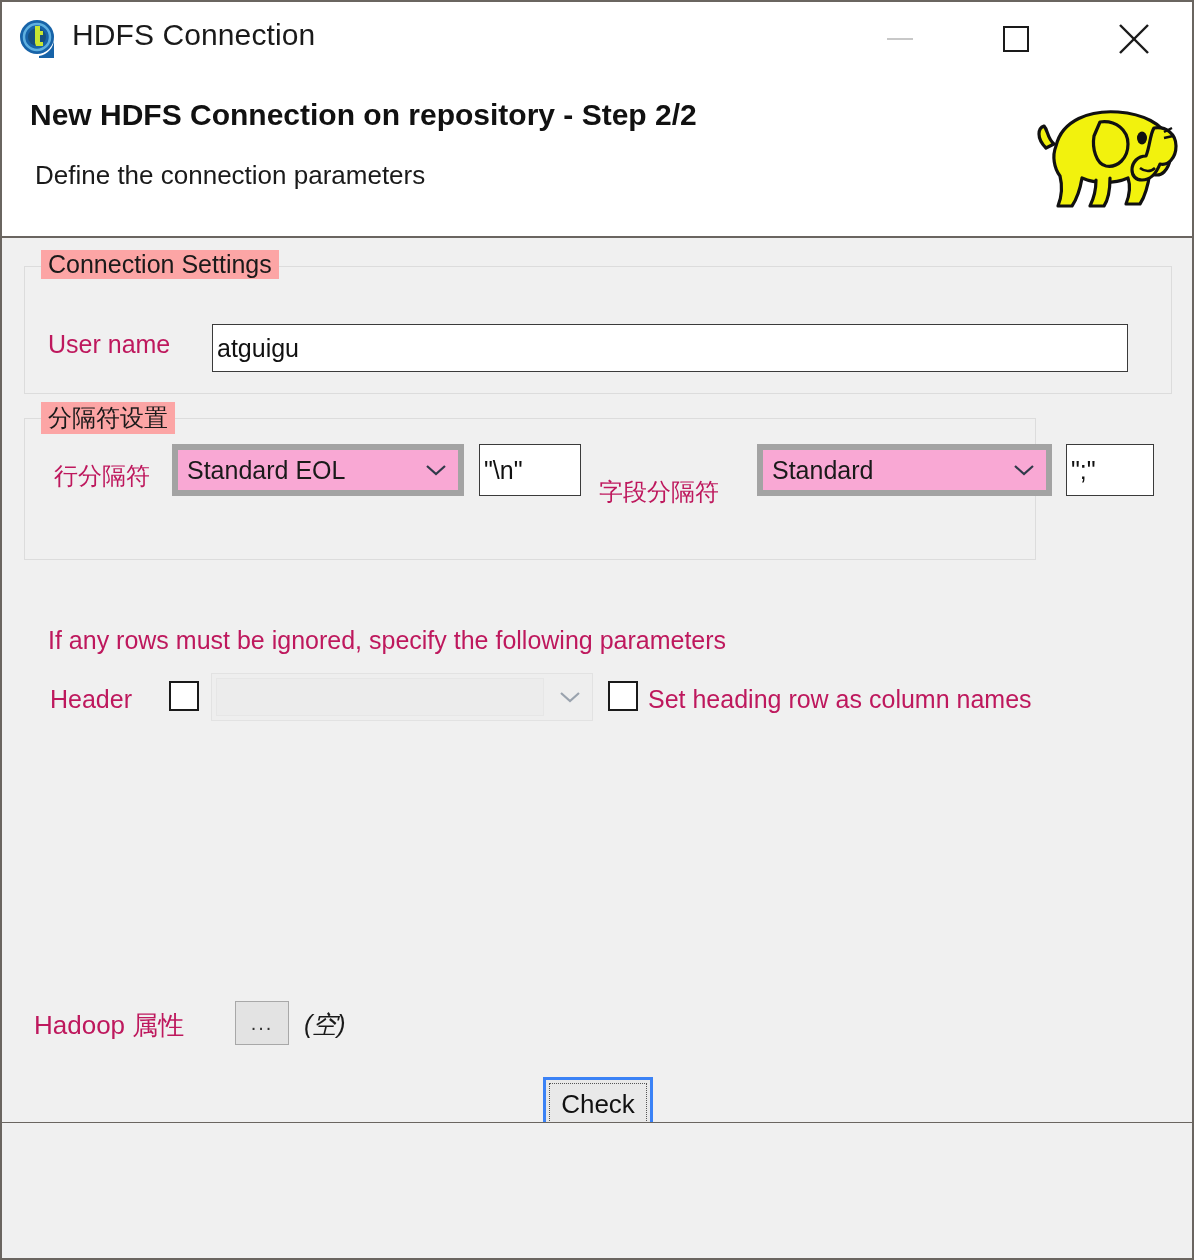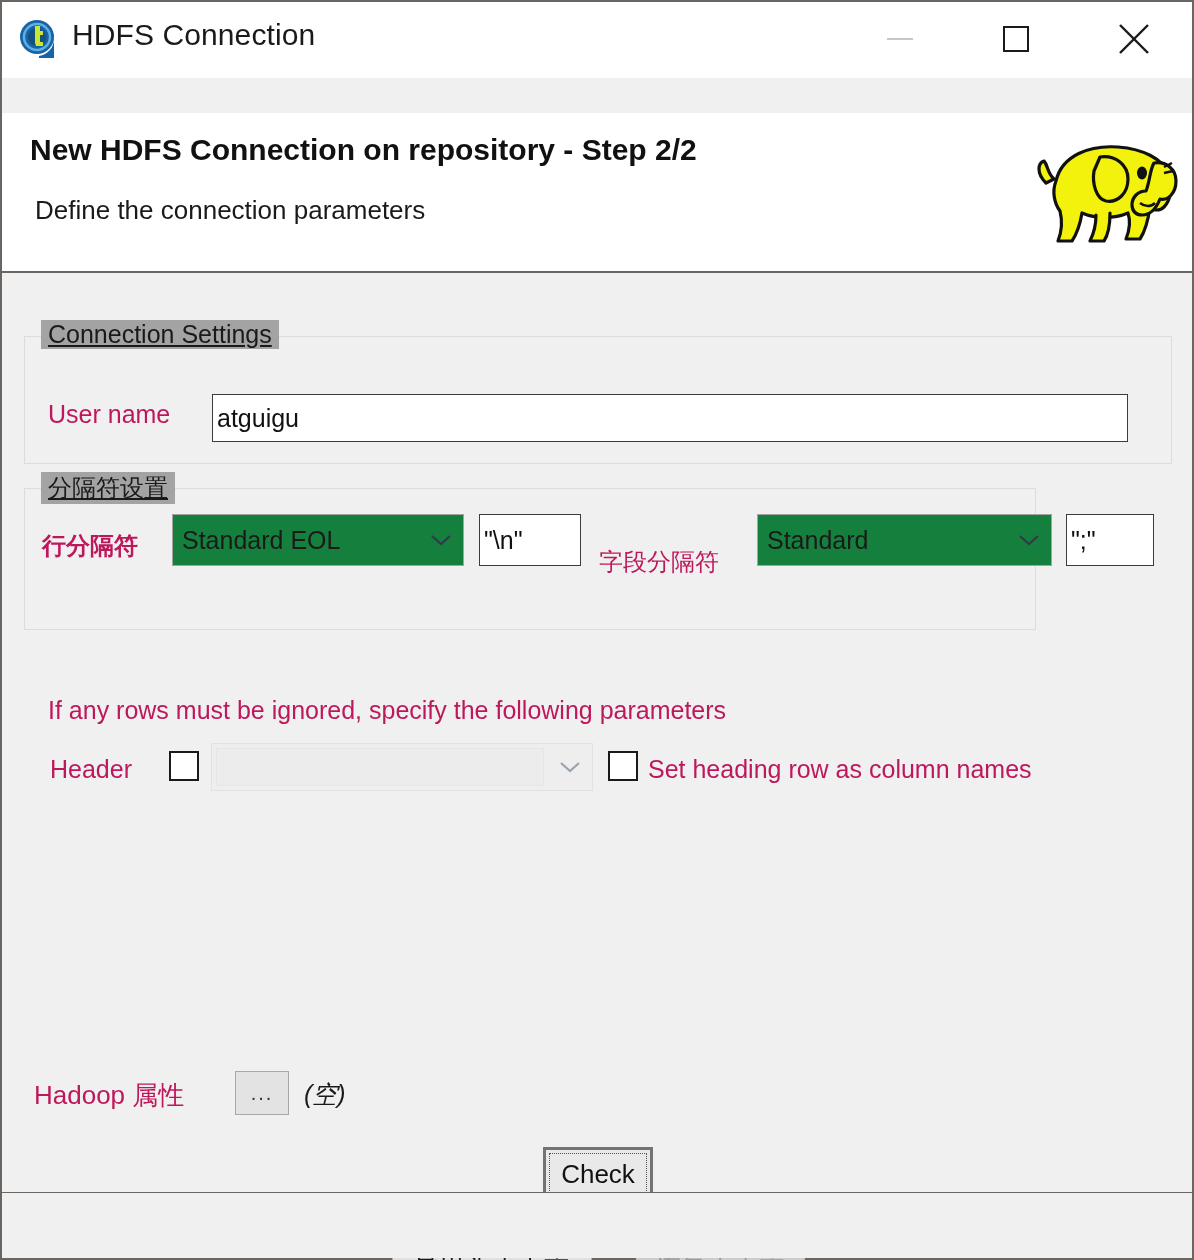--- a/index.html
+++ b/index.html
@@ -18,21 +18,20 @@
   #window {
     position: absolute;
     left: 0; top: 0;
     width: 1194px;
     height: 1260px;
     box-sizing: border-box;
     border: 2px solid #6a6560;
     background: #f0f0f0;
     display: flex;
     flex-direction: column;
-    gap: 35px;
   }
 
   
   #titlebar {
     position: relative;
     height: 76px;
     background: #ffffff;
     flex: 0 0 auto;
     display: flex;
     align-items: center;
@@ -121,26 +120,25 @@
   .groupbox {
     position: absolute;
     border: 1px solid #dcdcdc;
     background: transparent;
     box-sizing: border-box;
   }
   .group-legend {
     position: absolute;
     top: -17px;
     left: 16px;
-    background: #a3a3a3;
+    background: #fca5a5;
     padding: 0 7px;
     font-size: 25px;
     color: #1a1a1a;
     white-space: nowrap;
-    text-decoration: underline;
   }
   .group-legend.cjk { font-size: 24px; }
 
   .lbl {
     position: absolute;
     font-size: 25px;
     color: #be185d;
     white-space: nowrap;
   }
   .lbl.cjk { font-size: 24px; }
@@ -153,22 +151,22 @@
     font-family: "Liberation Sans", "DejaVu Sans", sans-serif;
     font-size: 25px;
     color: #111111;
     padding: 0 4px;
     outline: none;
   }
 
   .combo {
     position: absolute;
     box-sizing: border-box;
-    border: 1px solid #a3a3a3;
-    background: #15803d;
+    border: 6px solid #a3a3a3;
+    background: #f9a8d4;
     display: flex;
     align-items: center;
     cursor: default;
   }
   .combo .val {
     flex: 1 1 auto;
     padding-left: 9px;
     font-size: 25px;
     color: #1a1a1a;
     white-space: nowrap;
@@ -225,21 +223,21 @@
   }
 
   
   #btn-check {
     position: absolute;
     left: 541px;
     top: 839px;
     width: 110px;
     height: 54px;
     box-sizing: border-box;
-    border: 3px solid #737373;
+    border: 3px solid #3b82f6;
     background: #e9e9e9;
     display: flex;
     align-items: center;
     justify-content: center;
     cursor: default;
   }
   #btn-check .focus-ring {
     position: absolute;
     left: 3px; top: 3px; right: 3px; bottom: 3px;
     border: 1.5px dotted #555555;
@@ -365,21 +363,21 @@
     <div class="groupbox" style="left:22px; top:28px; width:1148px; height:128px;">
       <span class="group-legend">Connection Settings</span>
     </div>
     <span class="lbl" style="left:46px; top:92px;">User name</span>
     <input class="txt" style="left: 210px; top: 86px; width: 916px; height: 48px;" value="atguigu">
 
     <div class="groupbox" style="left:22px; top:180px; width:1012px; height:142px;">
       <span class="group-legend cjk">分隔符设置</span>
     </div>
 
-    <span class="lbl cjk" style="left:40px; top:222px;font-weight:bold;">行分隔符</span>
+    <span class="lbl cjk" style="left:52px; top:222px;">行分隔符</span>
 
     <div class="combo" style="left:170px; top:206px; width:292px; height:52px;">
       <span class="val">Standard EOL</span>
       <span class="chev">
         <svg width="24" height="14" viewBox="0 0 24 14">
           <polyline points="3,3 12,11 21,3" fill="none" stroke="#303a4a" stroke-width="2.2"></polyline>
         </svg>
       </span>
     </div>
 

